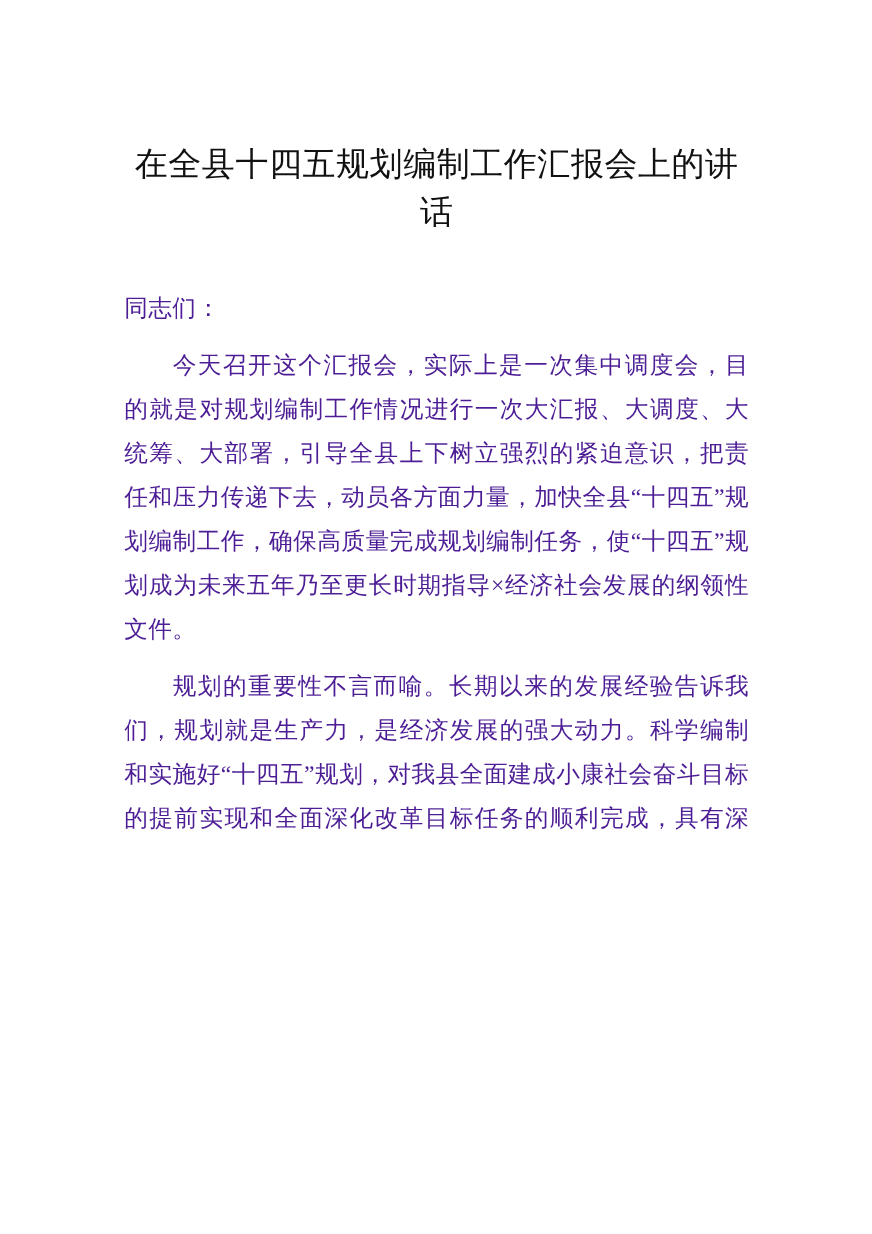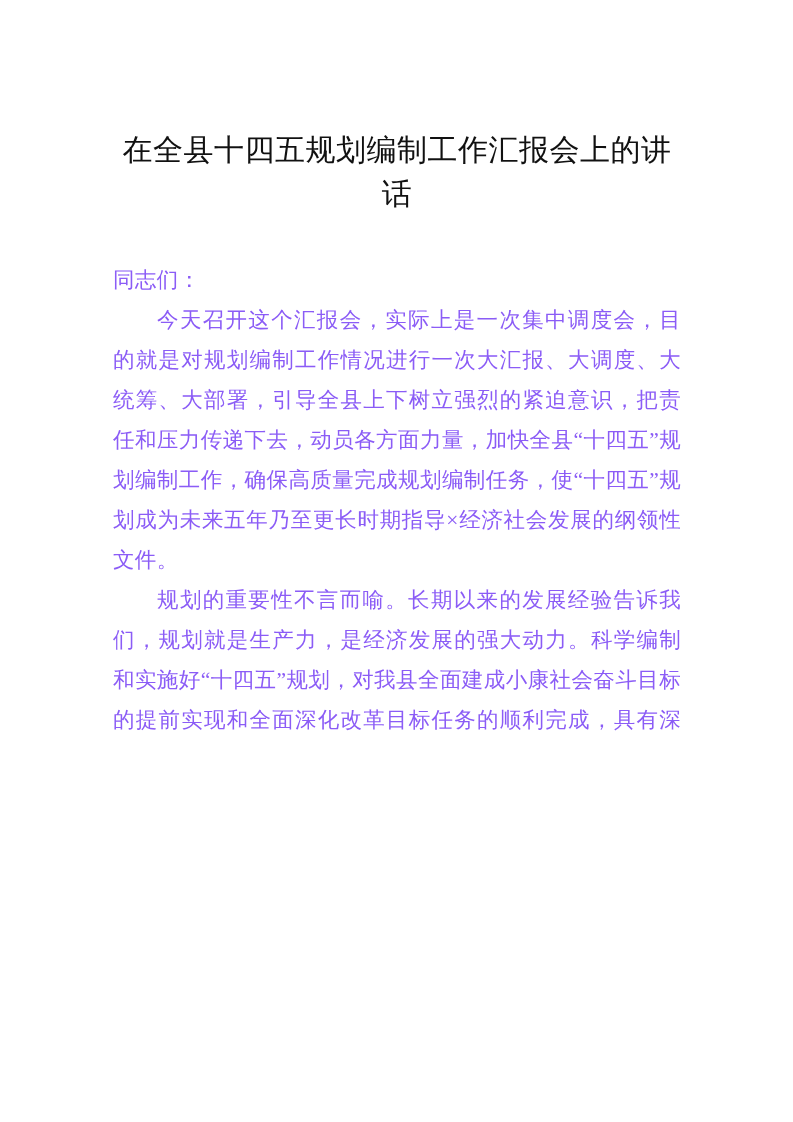--- a/index.html
+++ b/index.html
@@ -33,30 +33,30 @@
     text-align: center;
     margin: 0 0 44px 0;
     letter-spacing: 0.5px;
     font-weight: 400;
   }
 
   .para {
     font-family: "Liberation Serif", "DejaVu Serif", serif;
     font-size: 21.5px;
     line-height: 40px;
-    color: #8b5cf6;
+    color: #4c1d95;
     margin: 0;
     text-align: justify;
     text-justify: inter-character;
     letter-spacing: 0.35px;
     word-break: break-all;
   }
 
   .para + .para {
-    margin-top: 0;
+    margin-top: 12px;
   }
 
   .para.indent {
     text-indent: 2.05em;
   }
 
   .para.flush {
     text-indent: 0;
   }
 

